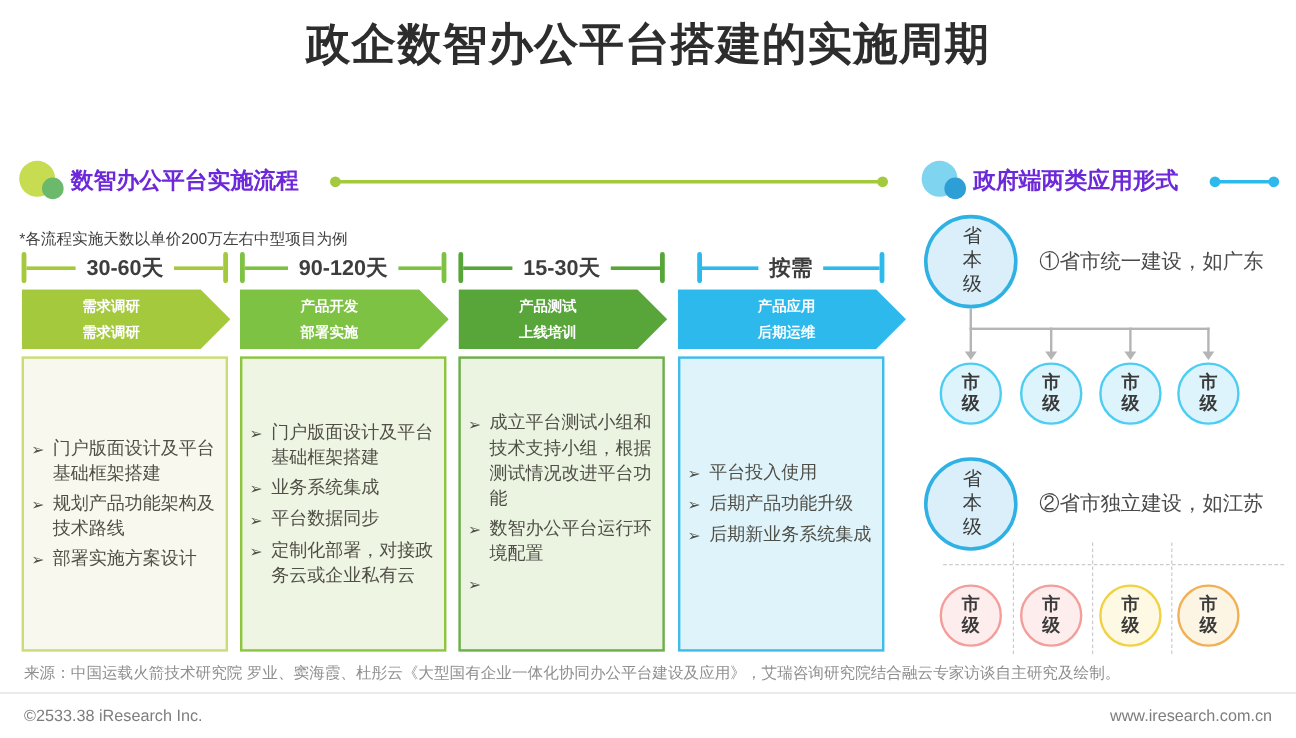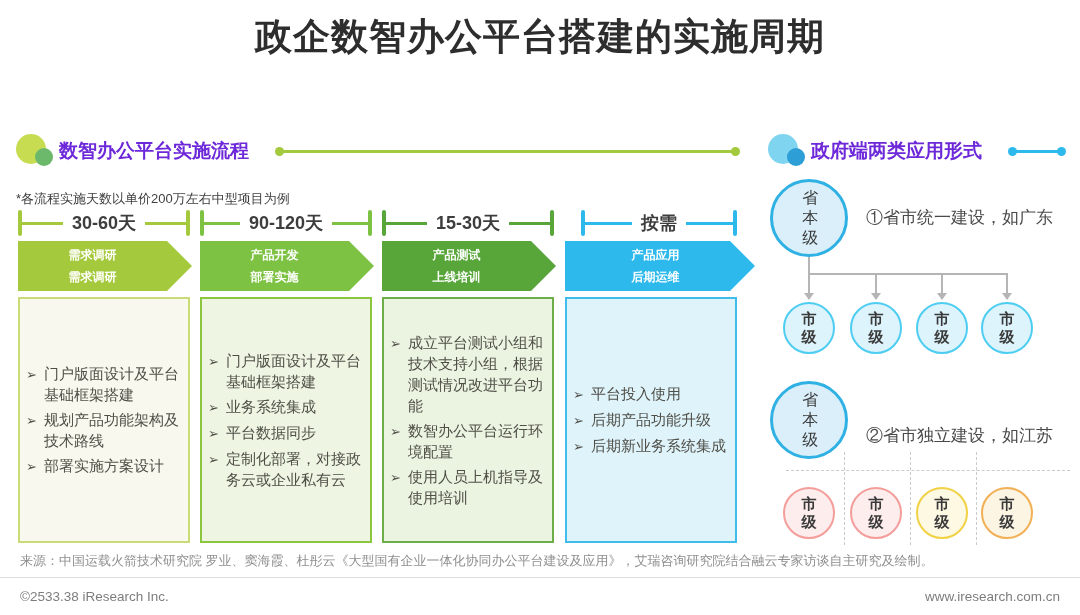--- a/index.html
+++ b/index.html
@@ -191,21 +191,20 @@
       <div class="bullet-item">
         <span class="bullet-marker">➢</span>
         <span class="bullet-text">成立平台测试小组和技术支持小组，根据测试情况改进平台功能</span>
       </div>
       <div class="bullet-item">
         <span class="bullet-marker">➢</span>
         <span class="bullet-text">数智办公平台运行环境配置</span>
       </div>
       <div class="bullet-item">
         <span class="bullet-marker">➢</span>
-        <span class="bullet-text">使用人员上机指导及使用培训</span>
       </div>
     </div>
   <div class="pbox p4 c4">
       <div class="bullet-item">
         <span class="bullet-marker">➢</span>
         <span class="bullet-text">平台投入使用</span>
       </div>
       <div class="bullet-item">
         <span class="bullet-marker">➢</span>
         <span class="bullet-text">后期产品功能升级</span>
@@ -250,21 +249,21 @@
   <div class="city-circle city-blue" style="left:916px; top:302px;">
     <span class="circle-label">市级</span>
   </div>
   <div class="city-circle city-blue" style="left:981px; top:302px;">
     <span class="circle-label">市级</span>
   </div>
 
   <div class="province-circle" style="left:770px; top:381px;">
     <span class="circle-label">省本级</span>
   </div>
-  <div class="group-label" style="left:866px; top:424px;">②省市独立建设，如江苏</div>
+  <div class="group-label" style="left:866px; top:408px;">②省市独立建设，如江苏</div>
 
   <div class="dash-h" style="left:786px; top:470px; width:284px;"></div>
   <div class="dash-v" style="left:844px; top:452px; height:93px;"></div>
   <div class="dash-v" style="left:910px; top:452px; height:93px;"></div>
   <div class="dash-v" style="left:976px; top:452px; height:93px;"></div>
 
   <div class="city-circle city-pink" style="left:783px; top:487px;">
     <span class="circle-label">市级</span>
   </div>
   <div class="city-circle city-pink" style="left:850px; top:487px;">

